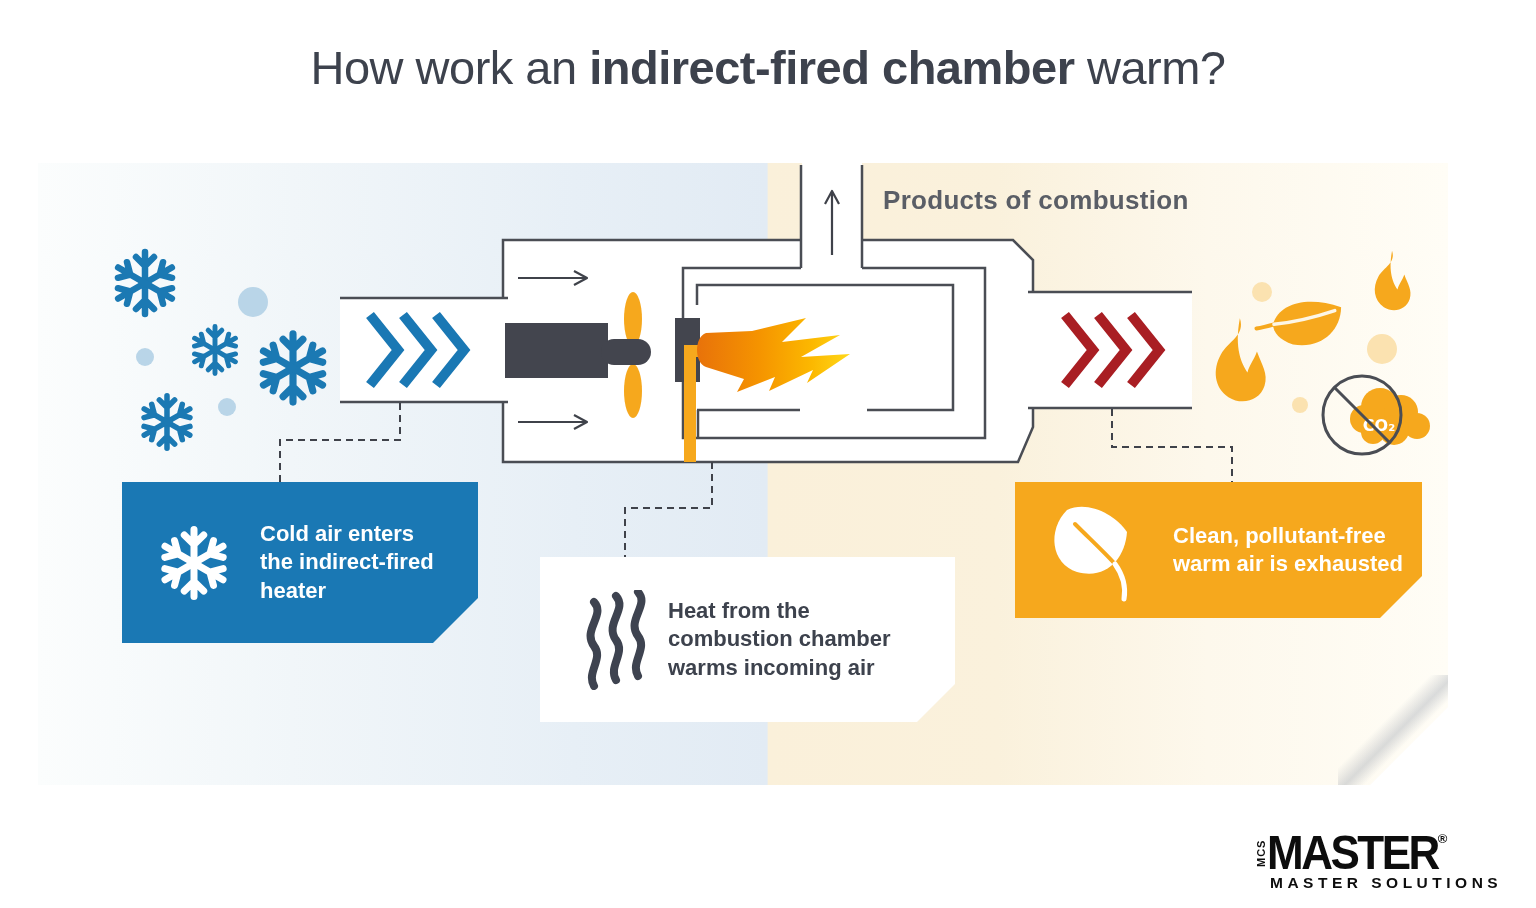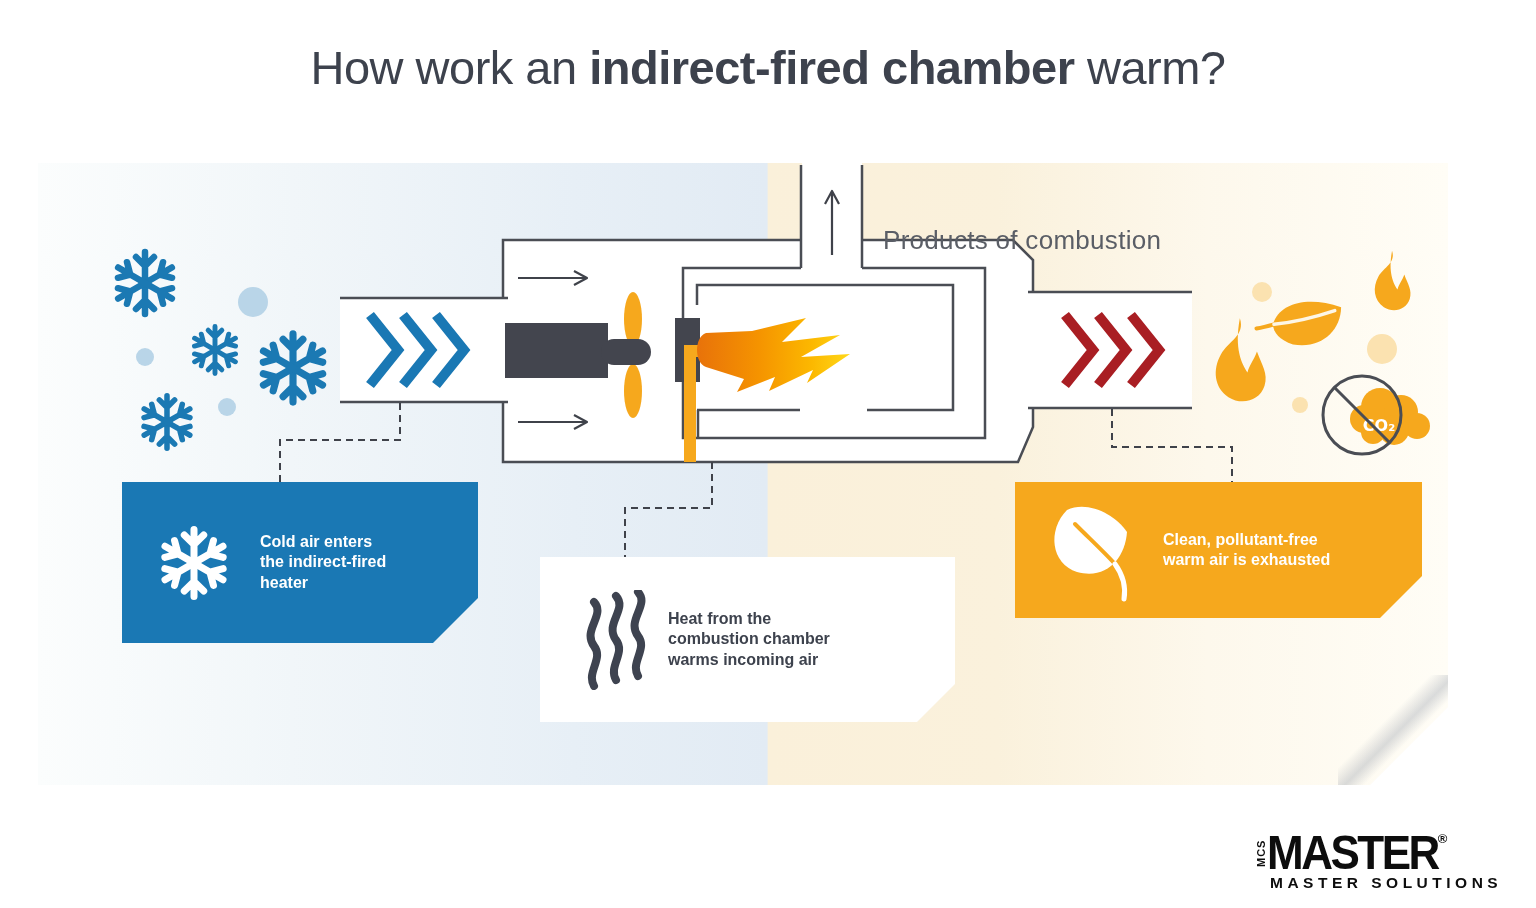--- a/index.html
+++ b/index.html
@@ -16,42 +16,42 @@
            background:linear-gradient(90deg,#fbfdfd 0%,#f1f6f9 18%,#e7eff6 38%,
                       #e2ebf4 51.7%,#faf0da 51.8%,#faf1dc 68%,#fdf8ec 83%,#fffdf6 100%);
            clip-path:polygon(0 0,100% 0,100% calc(100% - 78px),calc(100% - 78px) 100%,0 100%);
            filter:drop-shadow(0 6px 10px rgba(110,120,140,.30)); }
   .panel-fold { position:absolute; right:0; bottom:0; width:110px; height:110px;
                 background:linear-gradient(135deg,rgba(120,130,148,0) 42%,rgba(120,130,148,.28) 53%,rgba(255,255,255,0) 62%); }
 
   .diagram-svg { position:absolute; left:0; top:0; width:1410px; height:622px; }
 
   .products-label { position:absolute; left:845px; top:22px; font-size:26px;
-                    color:var(--label-gray,#5a5e66); font-weight:400; letter-spacing:0.3px;margin-top:40px; }
+                    color:var(--label-gray,#5a5e66); font-weight:700; letter-spacing:0.3px; }
 
   
   .callout { position:absolute; display:flex; align-items:center;
              filter:drop-shadow(0 5px 7px rgba(60,80,100,.28)); }
-  .callout .txt { font-weight:700; white-space:pre-line; line-height:1.28; font-size:16px; }
+  .callout .txt { font-weight:700; white-space:pre-line; line-height:1.28; font-size:22px; }
   .callout svg { flex:0 0 auto; }
 
   .callout-cold { left:84px; top:319px; width:356px; height:161px; background:var(--blue,#1a78b4);
                   clip-path:polygon(0 0,100% 0,100% calc(100% - 45px),calc(100% - 45px) 100%,0 100%);
                   padding-left:34px; }
   .callout-cold .txt { color:#ffffff; margin-left:28px; }
 
   .callout-heat { left:502px; top:394px; width:415px; height:165px; background:#ffffff;
                   clip-path:polygon(0 0,100% 0,100% calc(100% - 38px),calc(100% - 38px) 100%,0 100%);
                   padding-left:42px; }
   .callout-heat .txt { color:var(--text-dark,#3d424d); margin-left:20px; }
 
   .callout-clean { left:977px; top:319px; width:407px; height:136px; background:var(--orange,#f6a81d);
                    clip-path:polygon(0 0,100% 0,100% calc(100% - 42px),calc(100% - 42px) 100%,0 100%);
                    padding-left:30px; }
-  .callout-clean .txt { color:#ffffff; margin-left:26px; }
+  .callout-clean .txt { color:#ffffff; margin-left:36px; }
 
   
   .logo { position:absolute; left:1256px; top:831px; color:#0d0d0d; }
   .logo-top { display:flex; align-items:flex-start; }
   .logo-mcs { writing-mode:vertical-rl; transform:rotate(180deg); font-size:11px; font-weight:700;
               letter-spacing:1px; line-height:1; margin-top:4px; height:36px; text-align:center; }
   .logo-master { font-size:44px; font-weight:700; letter-spacing:-2.5px; line-height:0.92;
                  transform:scaleY(1.08); transform-origin:top left; }
   .logo-reg { font-size:13px; font-weight:700; margin-top:0; }
   .logo-sub { font-size:15.5px; font-weight:700; letter-spacing:4.5px; margin-top:3px; margin-left:14px; }

